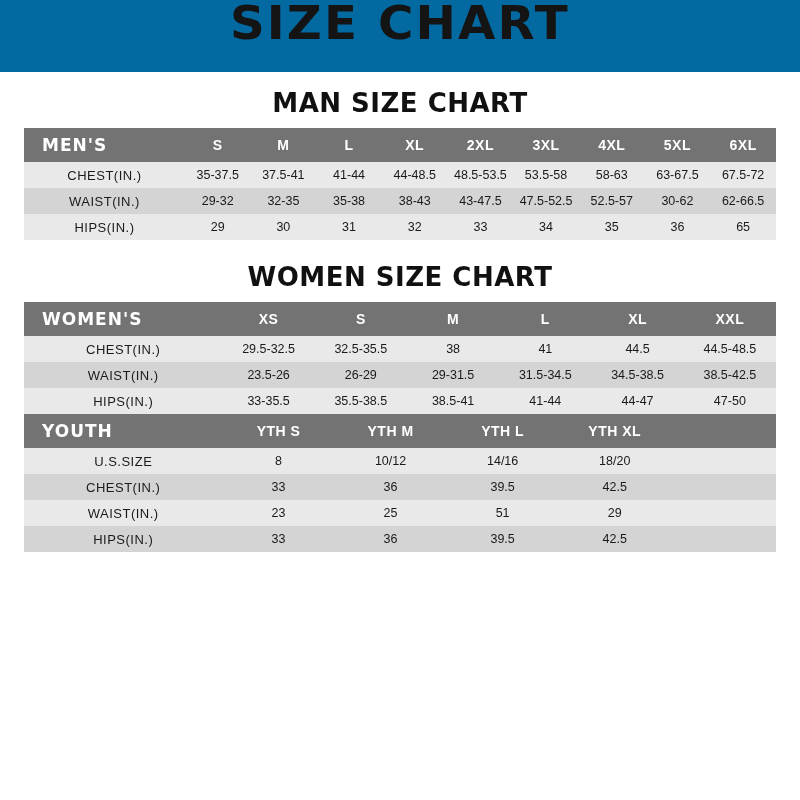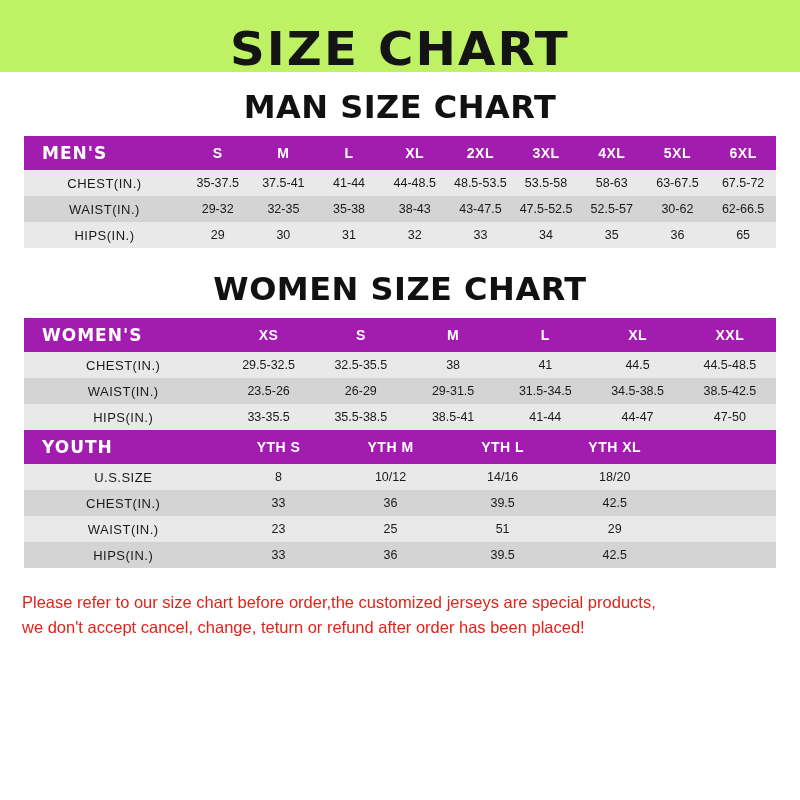--- a/index.html
+++ b/index.html
@@ -17,41 +17,41 @@
     width: 800px;
     height: 800px;
     position: relative;
     box-sizing: border-box;
     background: #ffffff;
   }
   
   .banner {
     width: 100%;
     height: 72px;
-    background: #bef264;
+    background: #0369a1;
     display: flex;
-    align-items: flex-end;
+    align-items: flex-start;
     justify-content: center;
     position: relative;
   }
   .banner-title {
     font-family: "DejaVu Sans", sans-serif;
     font-weight: bold;
     font-size: 46px;
     letter-spacing: 2px;
     color: #141414;
     line-height: 1;
     transform: scaleX(1.05);
   }
   
   .section-title {
     text-align: center;
     font-family: "DejaVu Sans", sans-serif;
     font-weight: bold;
-    font-size: 32px;
+    font-size: 26px;
     color: #111111;
     letter-spacing: 0.5px;
   }
   .sec-men-title { margin-top: 16px; margin-bottom: 10px; }
   .sec-women-title { margin-top: 22px; margin-bottom: 10px; }
   .sec-youth-title { margin-top: 24px; margin-bottom: 10px; }
 
   
   .tbl-wrap {
     padding: 0 24px;
@@ -66,21 +66,21 @@
     text-align: center;
     font-size: 12.5px;
     color: #1a1a1a;
     padding: 0;
     height: 26px;
     font-family: "Liberation Sans", sans-serif;
     white-space: nowrap;
   }
   
   table.size-table thead tr {
-    background: #a21caf;
+    background: #737373;
   }
   table.size-table thead th {
     color: #ffffff;
     font-weight: bold;
     font-size: 14px;
     height: 34px;
     letter-spacing: 0.5px;
   }
   table.size-table thead th.corner {
     font-family: "DejaVu Sans", sans-serif;
@@ -286,18 +286,14 @@
           <td>33</td>
           <td>36</td>
           <td>39.5</td>
           <td>42.5</td>
           <td></td>
         </tr>
       </tbody>
     </table>
   </div>
 
-  <div class="note">
-    <span class="note-line">Please refer to our size chart before order,the customized jerseys are special products,</span>
-    <span class="note-line">we don't accept cancel, change, teturn or refund after order has been placed!</span>
-  </div>
 
 </div>
 
 </body></html>

